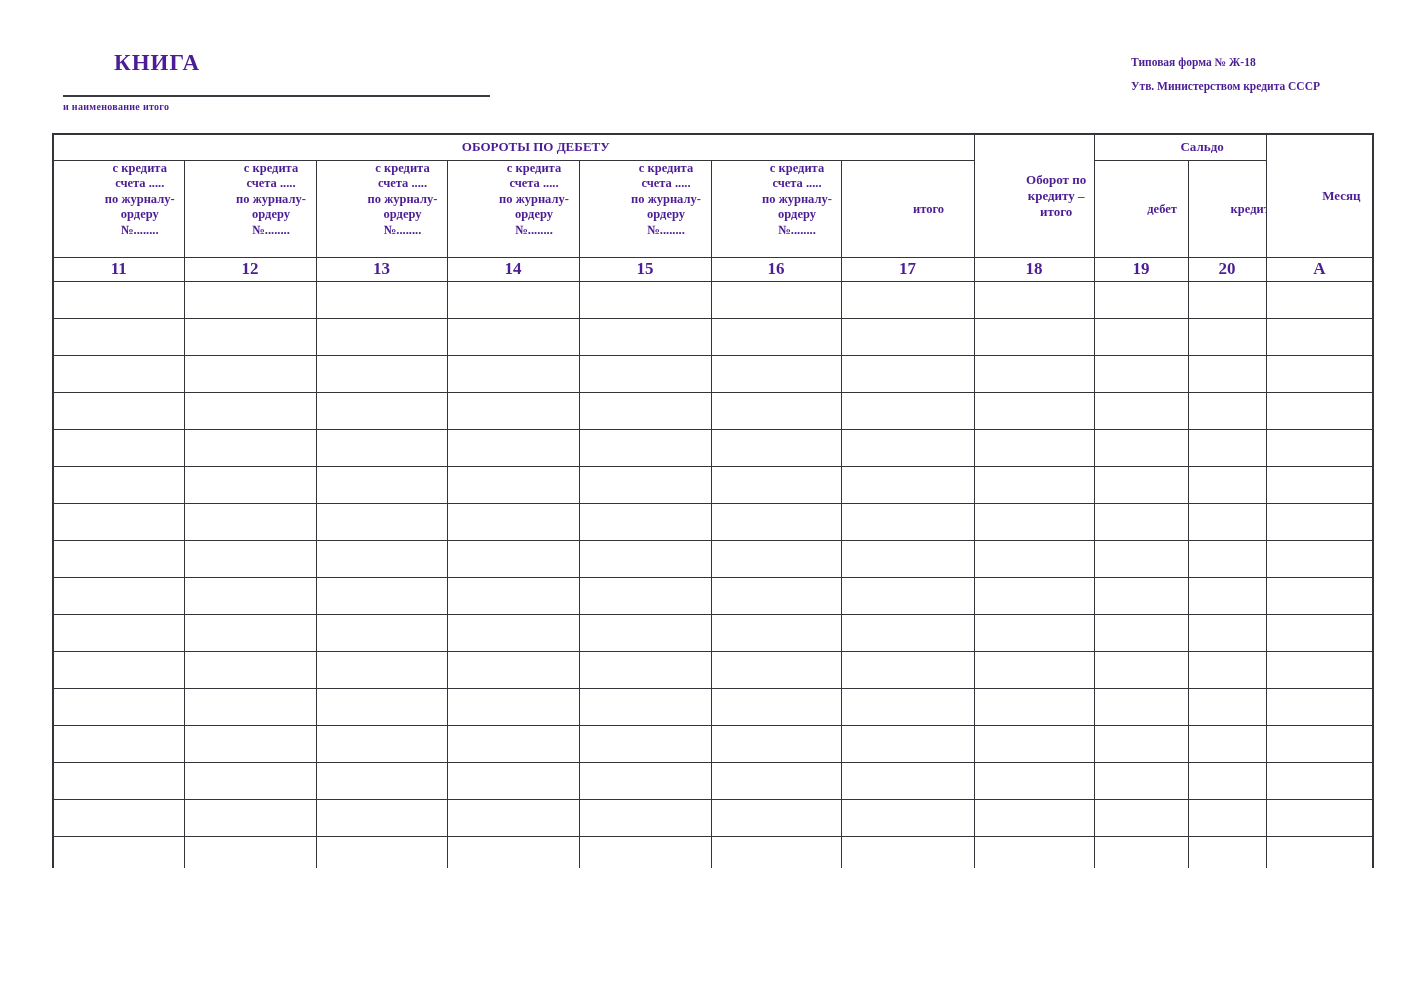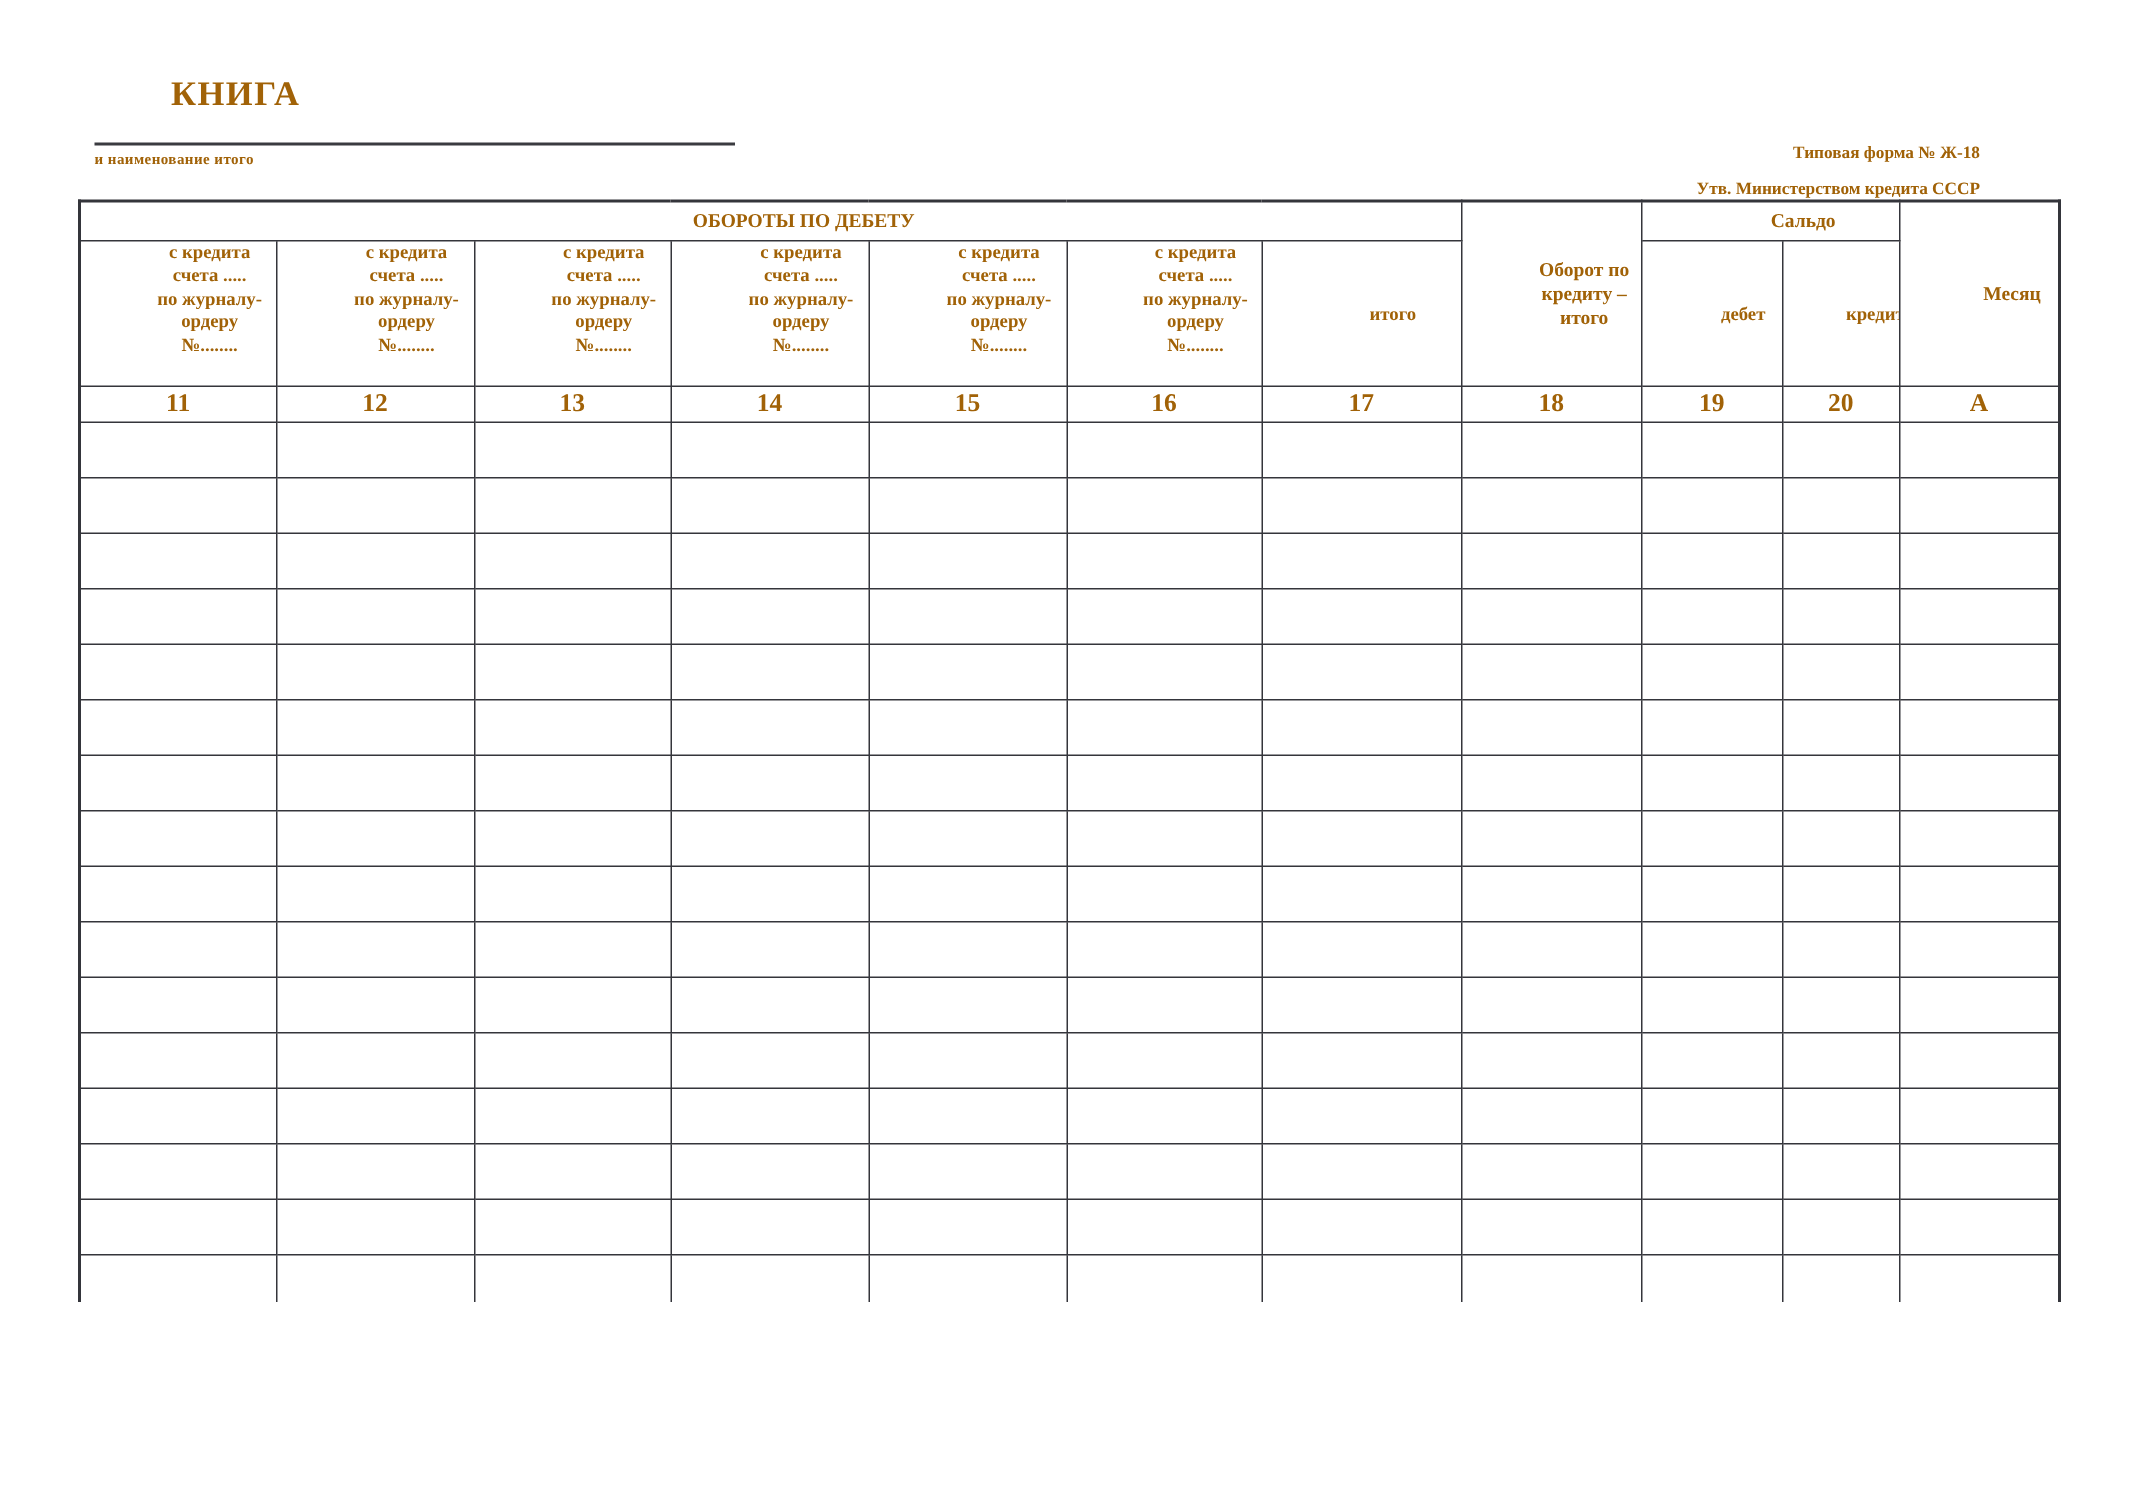--- a/index.html
+++ b/index.html
@@ -3,21 +3,21 @@
 <meta charset="utf-8">
 <style>
   * { box-sizing: border-box; }
   html, body { margin: 0; padding: 0; background: #ffffff; }
   .page {
     position: relative;
     width: 1425px;
     height: 868px;
     background: #ffffff;
     font-family: "Liberation Serif", "DejaVu Serif", serif;
-    color: #a16207;
+    color: #4c1d95;
     overflow: hidden;
   }
   .doc-title {
     position: absolute;
     left: 114px;
     top: 50px;
     font-size: 23px;
     font-weight: bold;
     letter-spacing: 1px;
   }
@@ -34,25 +34,23 @@
     left: 63px;
     top: 101px;
     font-size: 10px;
     font-weight: bold;
     letter-spacing: 0.3px;
   }
   .form-stamp {
     position: absolute;
     top: 50px;
     right: 105px;
-    text-align: right;
     font-size: 11.5px;
     font-weight: bold;
     line-height: 24px;
-    margin-top: 40px;
   }
   table.ledger {
     position: absolute;
     left: 52px;
     top: 133px;
     width: 1320px;
     border-collapse: collapse;
     table-layout: fixed;
     border: 2px solid #34353b;
   }

